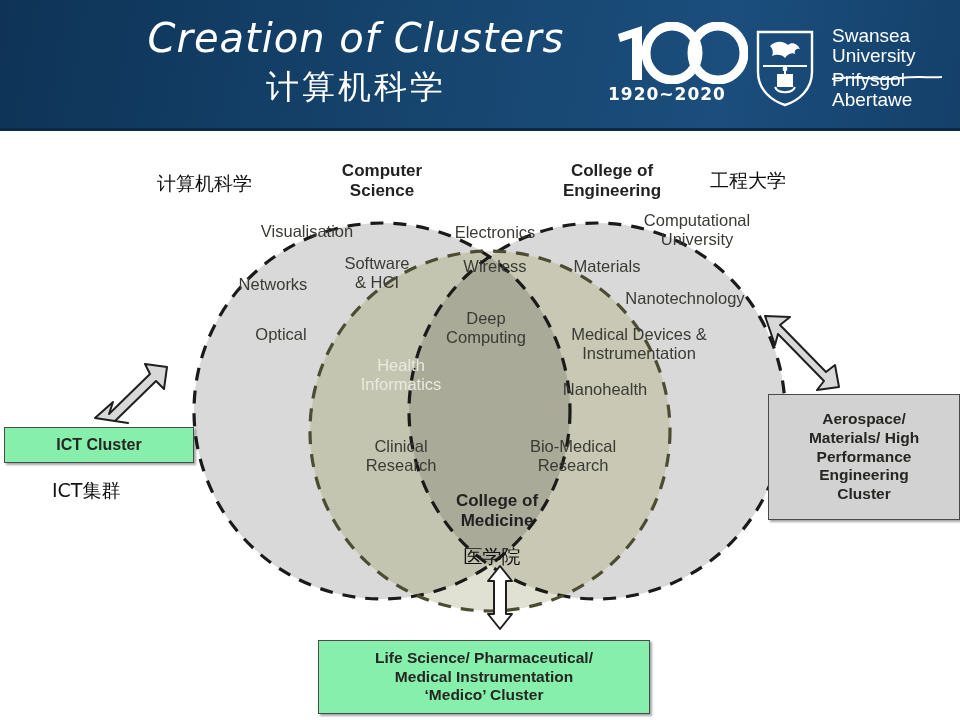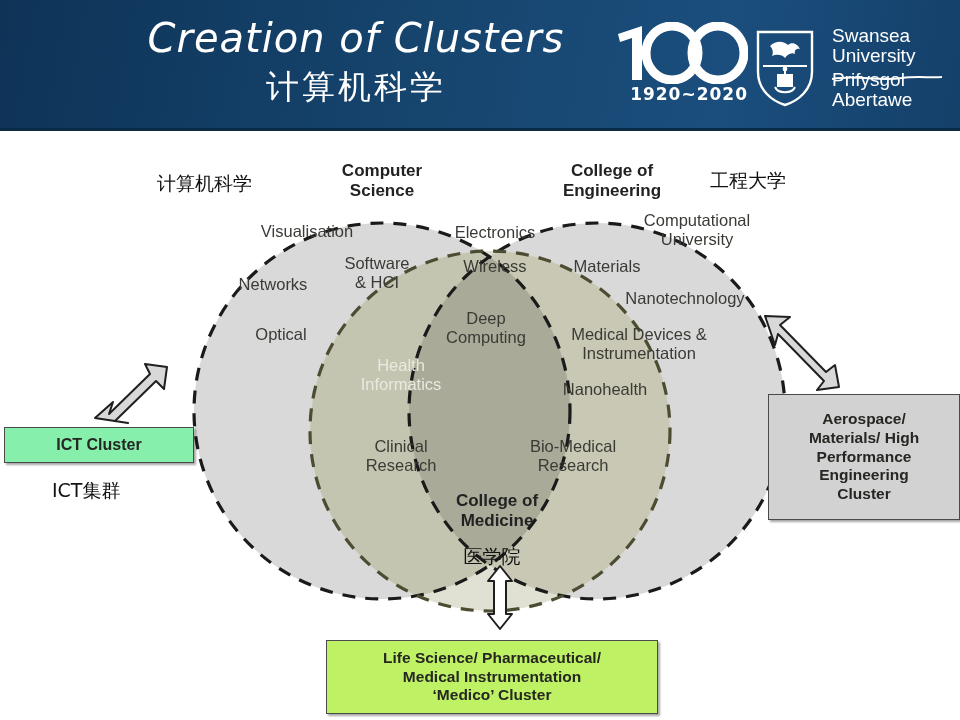--- a/index.html
+++ b/index.html
@@ -38,21 +38,21 @@
     font-family:"DejaVu Sans","Liberation Sans",sans-serif;
     font-size:33px;
     font-weight:400;
     line-height:42px;
     letter-spacing:3px;
     white-space:nowrap;
   }
 
   
   .logo-block{position:absolute;right:18px;top:22px;height:92px;display:flex;align-items:center;}
-  .logo-100{position:relative;width:140px;height:92px;color:#fff;text-align:right;}
+  .logo-100{position:relative;width:140px;height:92px;color:#fff;text-align:left;}
   .logo-100 .cent{display:block;height:62px;}
   .logo-100 .years{
     font-family:"DejaVu Sans",sans-serif;font-size:17px;font-weight:700;letter-spacing:1px;
     color:#fff;line-height:20px;
   }
   .crest{width:62px;height:80px;margin-left:6px;}
   .uni-name{
     margin-left:16px;color:#fff;font-family:"Liberation Sans",sans-serif;
     line-height:20px;
   }
@@ -89,21 +89,21 @@
     display:flex;align-items:center;justify-content:center;
     text-align:center;
     font-family:"Liberation Sans","DejaVu Sans",sans-serif;
     font-weight:700;
     color:#262622;
     line-height:1.22;
     white-space:pre-line;
   }
   #ict-cluster-box{left:4px;top:427px;width:188px;height:34px;background:#86efac;font-size:16px;}
   #aero-cluster-box{left:768px;top:394px;width:190px;height:124px;background:#d2d2d2;font-size:15.5px;}
-  #medico-cluster-box{left:326px;top:640px;width:330px;height:72px;background:#bef264;font-size:15.5px;}
+  #medico-cluster-box{left:318px;top:640px;width:330px;height:72px;background:#86efac;font-size:15.5px;}
 
   .zh-plain{
     position:absolute;
     font-family:"DejaVu Sans","Liberation Sans",sans-serif;
     font-size:19px;color:#111;white-space:nowrap;
   }
   #ict-zh{left:52px;top:478px;}
 </style>
 </head>
 <body>

